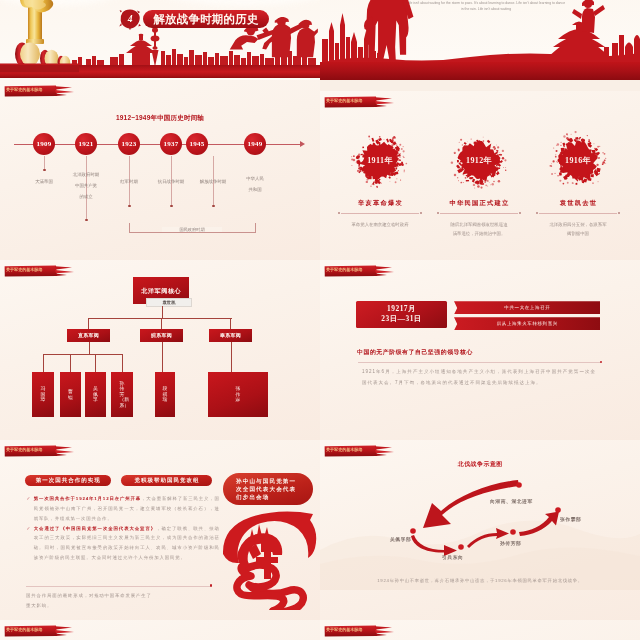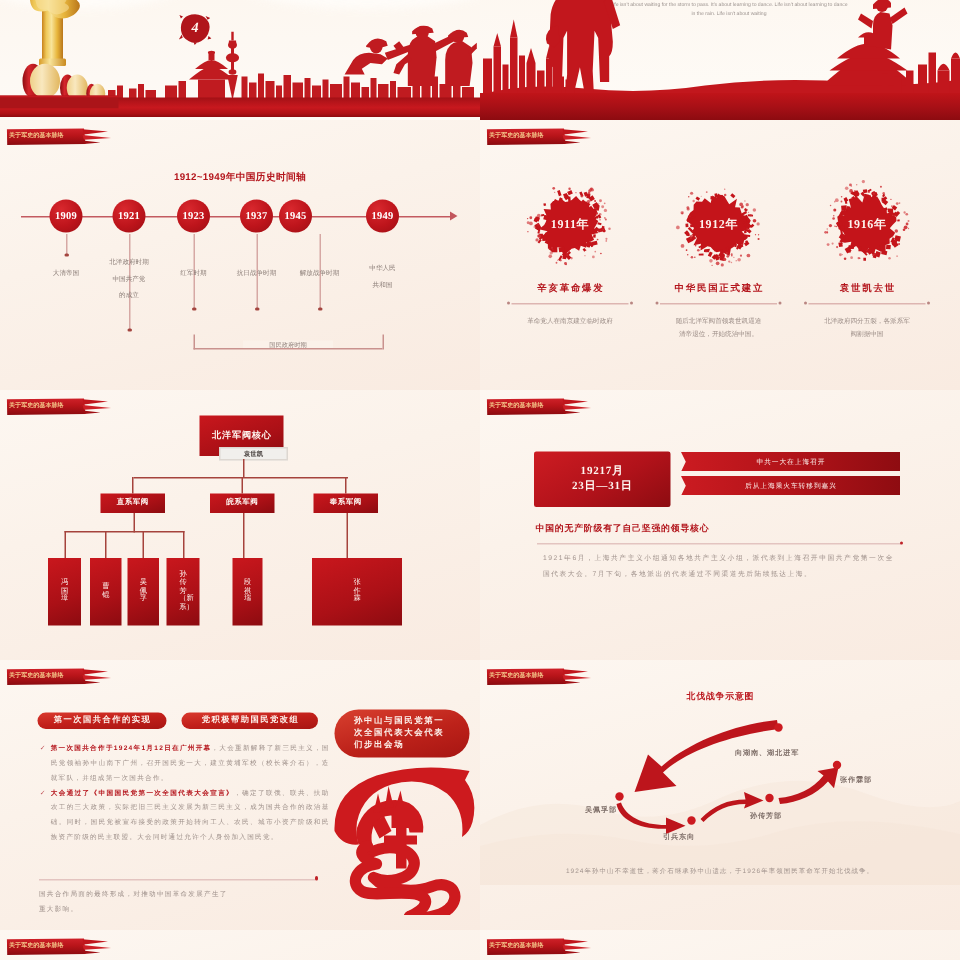--- a/index.html
+++ b/index.html
@@ -56,21 +56,21 @@
      background:radial-gradient(circle at 36% 30%,#d9282e 0%,#bd141b 55%,#9c0e14 100%);
      color:#fff;font-size:7px;font-weight:bold;line-height:22px;text-align:center;
      font-family:"Liberation Serif",serif;letter-spacing:0.2px;}
   #s3 .stem{position:absolute;width:1px;background:#d6a8a4;}
   #s3 .dot{position:absolute;width:2.6px;height:2.6px;border-radius:50%;background:#a3453f;}
   #s3 .lab{position:absolute;text-align:center;font-size:4.4px;line-height:11px;color:#8b7d77;}
   #s3 .brk{position:absolute;height:1px;background:#c9928e;}
   #s3 .brklab{position:absolute;font-size:4.2px;color:#8e7f7a;text-align:center;}
 
   
-  #s4{top:80px;}
+  #s4{top:91px;}
   #s4 .ev{position:absolute;top:40px;width:100px;}
   #s4 .blot{position:relative;width:60px;height:60px;margin:0 auto;}
   #s4 .blot .yr{position:absolute;left:0;top:0;width:60px;height:60px;line-height:60px;
      text-align:center;color:#fdf3ee;font-size:8px;font-weight:bold;letter-spacing:0.4px;
      font-family:"Liberation Serif",serif;}
   #s4 .et{margin-top:8px;text-align:center;color:#b4151c;font-size:6.3px;font-weight:bold;letter-spacing:1.2px;text-indent:1.2px;}
   #s4 .rule{position:relative;width:84px;height:3px;margin:3.5px auto 0;}
   #s4 .rule .ln{position:absolute;left:3px;top:1.3px;width:78px;height:0.7px;background:#ddb5b1;}
   #s4 .rule .d{position:absolute;top:0.6px;width:2.4px;height:2.4px;border-radius:50%;background:#b98682;}
   #s4 .ed{margin:5px auto 0;width:60px;text-align:center;color:#9b8c86;font-size:4.4px;line-height:9px;}
@@ -83,21 +83,21 @@
   #s5 .sub{position:absolute;left:146px;top:38.3px;width:44px;height:7.1px;line-height:7.4px;
      background:#f1efec;border:0.4px solid #ddd7d1;color:#4a4340;font-size:4.3px;text-align:center;font-weight:bold;}
   #s5 .br{height:13px;line-height:13.5px;font-size:5px;letter-spacing:0.3px;width:43px;}
   #s5 .leaf{font-size:4.8px;font-weight:normal;line-height:1;
      display:flex;align-items:center;justify-content:center;}
   #s5 .leaf span{display:block;width:5px;word-break:break-all;line-height:5.6px;letter-spacing:0;text-align:center;}
   #s5 .cn{position:absolute;background:#9f2a22;}
 
   
   #s6{top:260px;}
-  #s6 .datebox{position:absolute;left:36px;top:40.6px;width:91px;height:37px;border-radius:1.5px;
+  #s6 .datebox{position:absolute;left:36px;top:40.6px;width:91px;height:27px;border-radius:1.5px;
      background:linear-gradient(150deg,#cd1c22 0%,#b1121a 55%,#8d0c11 100%);
      color:#fdf5f0;text-align:center;font-weight:bold;font-size:7.4px;
      display:flex;flex-direction:column;align-items:center;justify-content:center;
      letter-spacing:0.5px;line-height:9.8px;font-family:"Liberation Serif",serif;}
   #s6 .evbar{position:absolute;left:134px;width:146px;height:13.2px;line-height:13.6px;
      background:linear-gradient(95deg,#cb1b21 0%,#b21319 50%,#8e0c11 100%);
      color:#fdf3ee;font-size:4.5px;text-align:center;letter-spacing:0.6px;text-indent:0.6px;
      clip-path:polygon(0 0,100% 0,100% 100%,0 100%,3.2px 50%);}
   #s6 .hd{position:absolute;left:37px;top:88px;color:#b2141b;font-size:5.9px;font-weight:bold;letter-spacing:0.55px;}
   #s6 .hrule{position:absolute;left:38px;top:102px;width:243px;height:0.7px;background:#e3c4c0;}
@@ -266,20 +266,21 @@
     <rect x="0" y="163.7" width="79" height="1.2" fill="#c4191f"></rect>
   </svg>
 
   <div class="badge">
     <svg viewBox="0 0 22 22" style="position:absolute;left:0;top:0;width:22px;height:22px;">
       <path d="M11 1.5 Q16 1.8 18.8 5 Q21.5 8 20.5 12 Q19.5 17 15 19.5 Q11 21.5 7 19.5 Q2.5 17.5 1.7 12.5 Q1 8 3.5 4.5 Q6 1.6 11 1.5 Z" fill="#b0151b"></path>
       <path d="M18 2.6 l3.2 1.4 l-1.8 1.2 z M2.2 15 l-2 3.4 l2.6 -1.2 z M10 20 l.8 2 l1.6 -1.6 z M3 3 l-2.4 -1 l1 2.4 z M20 16 l2 1.6 l-2.6 .8 z" fill="#b0151b"></path>
     </svg>
     <div class="num">4</div>
   </div>
+  <div class="titlebar">解放战争时期的历史</div>
 </div>
 
 <div class="slide r" id="s2">
   <div class="sky"></div>
 
   <div class="cap">Life isn't about waiting for the storm to pass. It's about learning to dance. Life isn't about learning to dance in the rain. Life isn't about waiting</div>
 
   <svg style="position:absolute;left:0;top:95px;width:320px;height:85px;" viewBox="0 0 320 85">
     <g fill="#c2171d">
 

